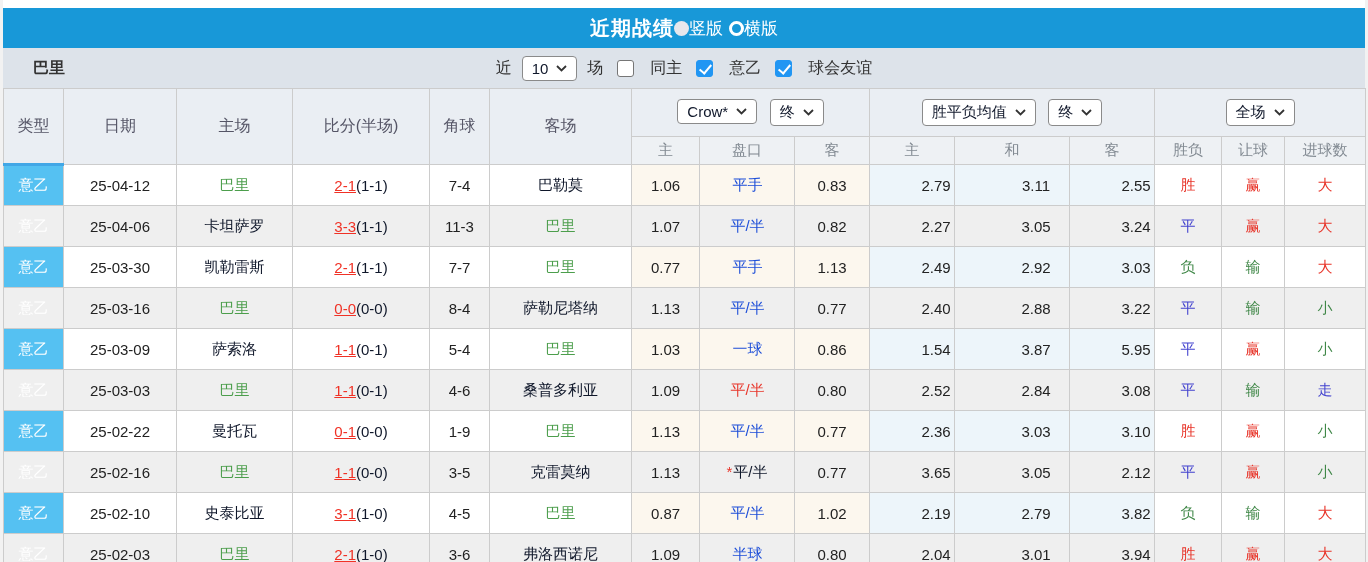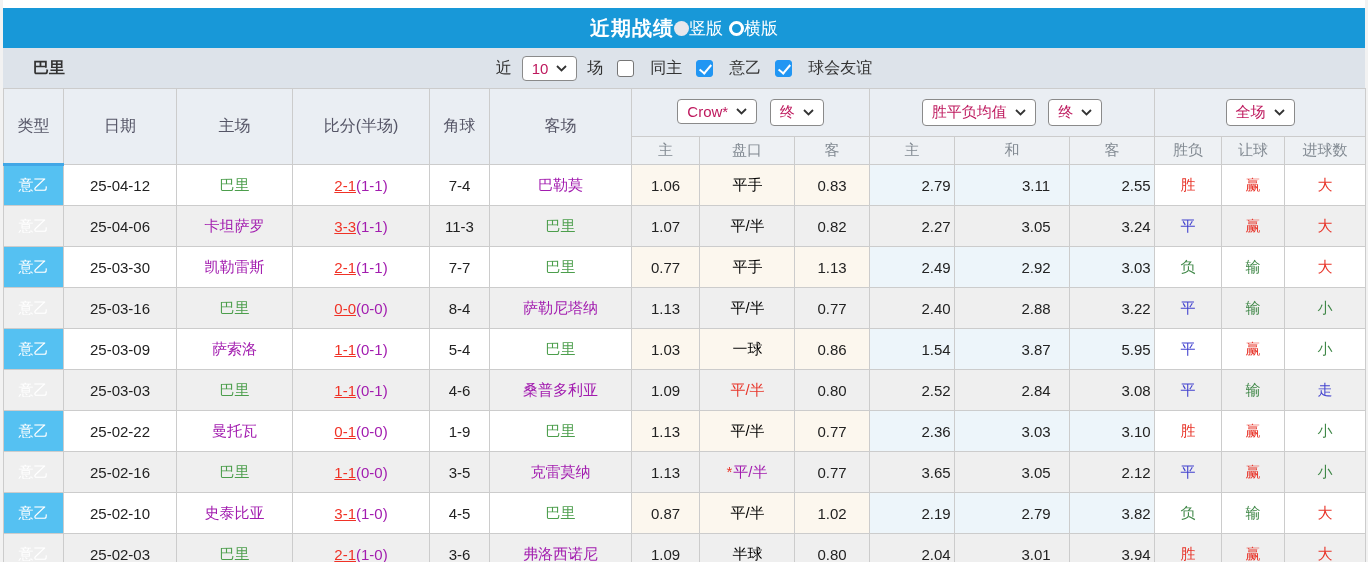--- a/index.html
+++ b/index.html
@@ -34,44 +34,44 @@
   .cb.checked::after {
     content:''; position:absolute; left:5px; top:1px; width:5px; height:10px;
     border:solid #fff; border-width:0 2.5px 2.5px 0; transform:rotate(40deg);
   }
   .cbgrp { display:flex; align-items:center; gap:16px; margin-left:8px; }
 
   
   .sel {
     display:inline-flex; align-items:center; gap:8px; background:#fff;
     border:1px solid #8a8a8a; border-radius:4px; padding:3px 9px;
-    font-size:15px; color:#be185d; cursor:default; margin:10px 4px;
+    font-size:15px; color:#0f172a; cursor:default; margin:10px 4px;
   }
   .sel .chev { display:inline-block; }
 
   
   table { width:1362px; border-collapse:collapse; table-layout:fixed; background:#fff; }
   th, td { border:1px solid #ccc; text-align:center; vertical-align:middle; overflow:hidden; white-space:nowrap; }
   thead tr.h1 th { height:30px; background:#eaeef3; color:#556; font-weight:normal; font-size:16px; }
   thead tr.h2 th { height:28px; background:#eef1f4; color:#828a92; font-weight:normal; font-size:15px; }
   thead th.th-type { background:#cfe9fb; border-bottom:3px solid #42a7e6; }
   thead th.th-group { background:#eef1f4; }
   tbody td { height:41px; font-size:15px; color:#222; background:#fff; }
   tbody tr.alt td { background:#efefef; }
   tbody td.bg-cream { background:#fcf7ee; }
   tbody td.bg-lblue { background:#edf5fa;padding-left:48px; }
   tbody td.cell-league { background:#55c1f2; color:#fff; font-size:15px; }
 
   .c-red    { color:#e8352a; }
   .c-score  { color:#f03226;text-decoration:underline; }
-  .c-dark   { color:#a21caf; }
+  .c-dark   { color:#0f172a; }
   .c-green  { color:#4c9e4c; }
   .c-rgreen { color:#3f8747; }
   .c-blue   { color:#4343cf; }
-  .c-purple { color:#000000; }
+  .c-purple { color:#1d4ed8; }
   .star { margin-right:1px; }
 </style>
 </head>
 <body>
 
 <div class="page">
 
   <div class="titlebar">
     <span class="title">近期战绩</span>
     <span class="radio sel-on"></span>

